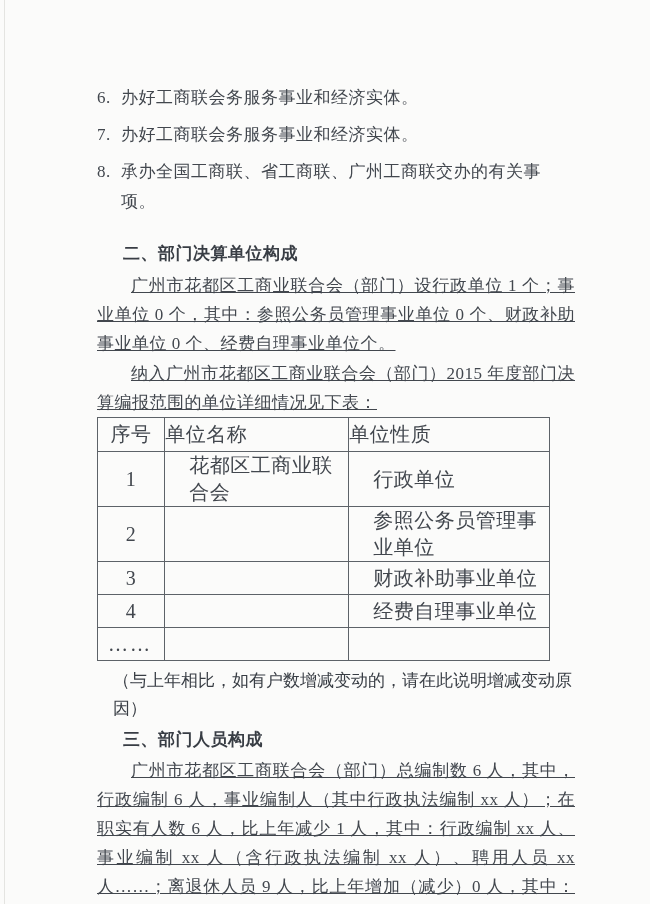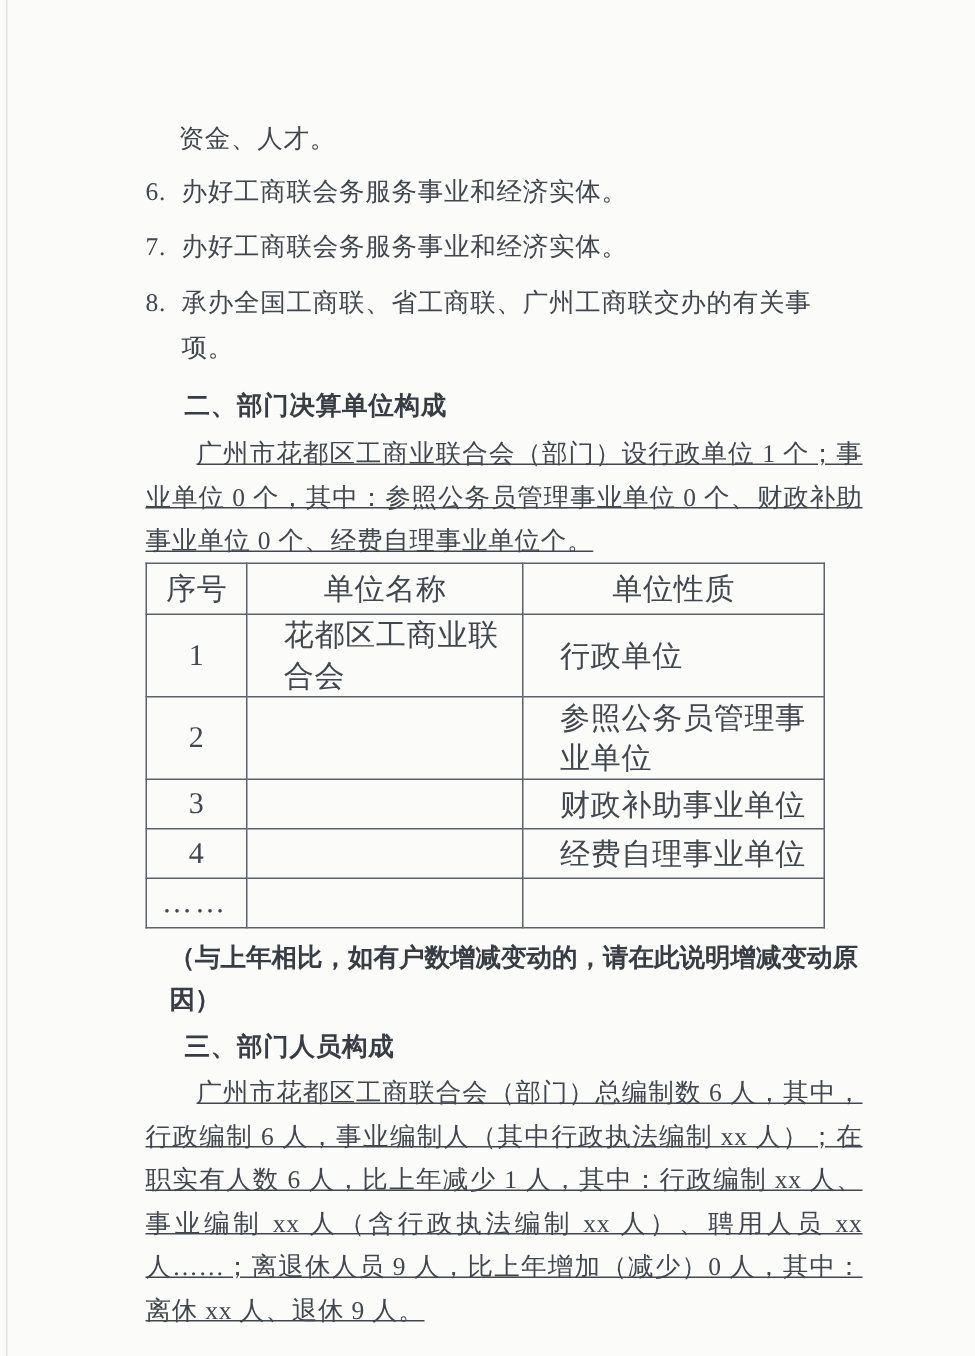--- a/index.html
+++ b/index.html
@@ -38,21 +38,21 @@
   .num-item .num {
     width: 24px;
     flex: 0 0 24px;
     font-family: "Liberation Serif", "DejaVu Serif", serif;
   }
   .sec-heading {
     font-weight: bold;
     color: #383d44;
     line-height: 26px;
     padding-left: 26px;
-    margin-top: 11px;
+    margin-top: 24px;
   }
   .para {
     line-height: 29px;
     text-align: justify;
     text-indent: 2em;
     margin-top: 4px;
     text-decoration: underline;
   }
   .para.tight { margin-top: 1px; }
   table.units {
@@ -60,66 +60,66 @@
     width: 453px;
     margin-top: 0px;
     font-size: 20px;
     color: #42474e;
   }
   table.units th, table.units td {
     border: 1px solid #5d6268;
     font-weight: normal;
     padding: 0;
   }
-  table.units th { height: 34px; text-align: center; }
+  table.units th { height: 34px; text-align: left; }
   table.units td { height: 33px; }
   table.units .c-idx  { width: 65px; text-align: center; }
   table.units .c-name { width: 178px; }
   table.units .c-kind { width: 194px; }
   table.units td.c-name, table.units td.c-kind { padding-left: 24px; text-align: left; }
   table.units tr.dots td.c-idx { text-align: left; padding-left: 10px; letter-spacing: 2px; }
   .bold-note {
-    font-weight: bold;
+    font-weight: normal;
     color: #383d44;
     line-height: 28px;
     margin-top: 6px;
     padding-left: 16px;
     letter-spacing: 0px;
   }
   .sec-heading.h3 { margin-top: 3px; line-height: 27px; }
   .para.staff { margin-top: 3px; line-height: 29px; }
 </style>
 </head>
 <body>
 
 <div class="scan-edge"></div>
 
 <div class="page">
 
-  <div class="lead-line">资金、人才。</div>
 
   <div class="num-list">
     <div class="num-item">
       <span class="num">6.</span>
       <span class="txt">办好工商联会务服务事业和经济实体。</span>
     </div>
     <div class="num-item">
       <span class="num">7.</span>
       <span class="txt">办好工商联会务服务事业和经济实体。</span>
     </div>
     <div class="num-item">
       <span class="num">8.</span>
       <span class="txt">承办全国工商联、省工商联、广州工商联交办的有关事项。</span>
     </div>
   </div>
 
   <div class="sec-heading">二、部门决算单位构成</div>
 
   <div class="para">广州市花都区工商业联合会（部门）设行政单位 1 个；事业单位 0 个，其中：参照公务员管理事业单位 0 个、财政补助事业单位 0 个、经费自理事业单位个。</div>
 
+  <div class="para tight">纳入广州市花都区工商业联合会（部门）2015 年度部门决算编报范围的单位详细情况见下表：</div>
 
   <table class="units">
     <thead>
       <tr>
         <th class="c-idx">序号</th>
         <th class="c-name">单位名称</th>
         <th class="c-kind">单位性质</th>
       </tr>
     </thead>
     <tbody>

